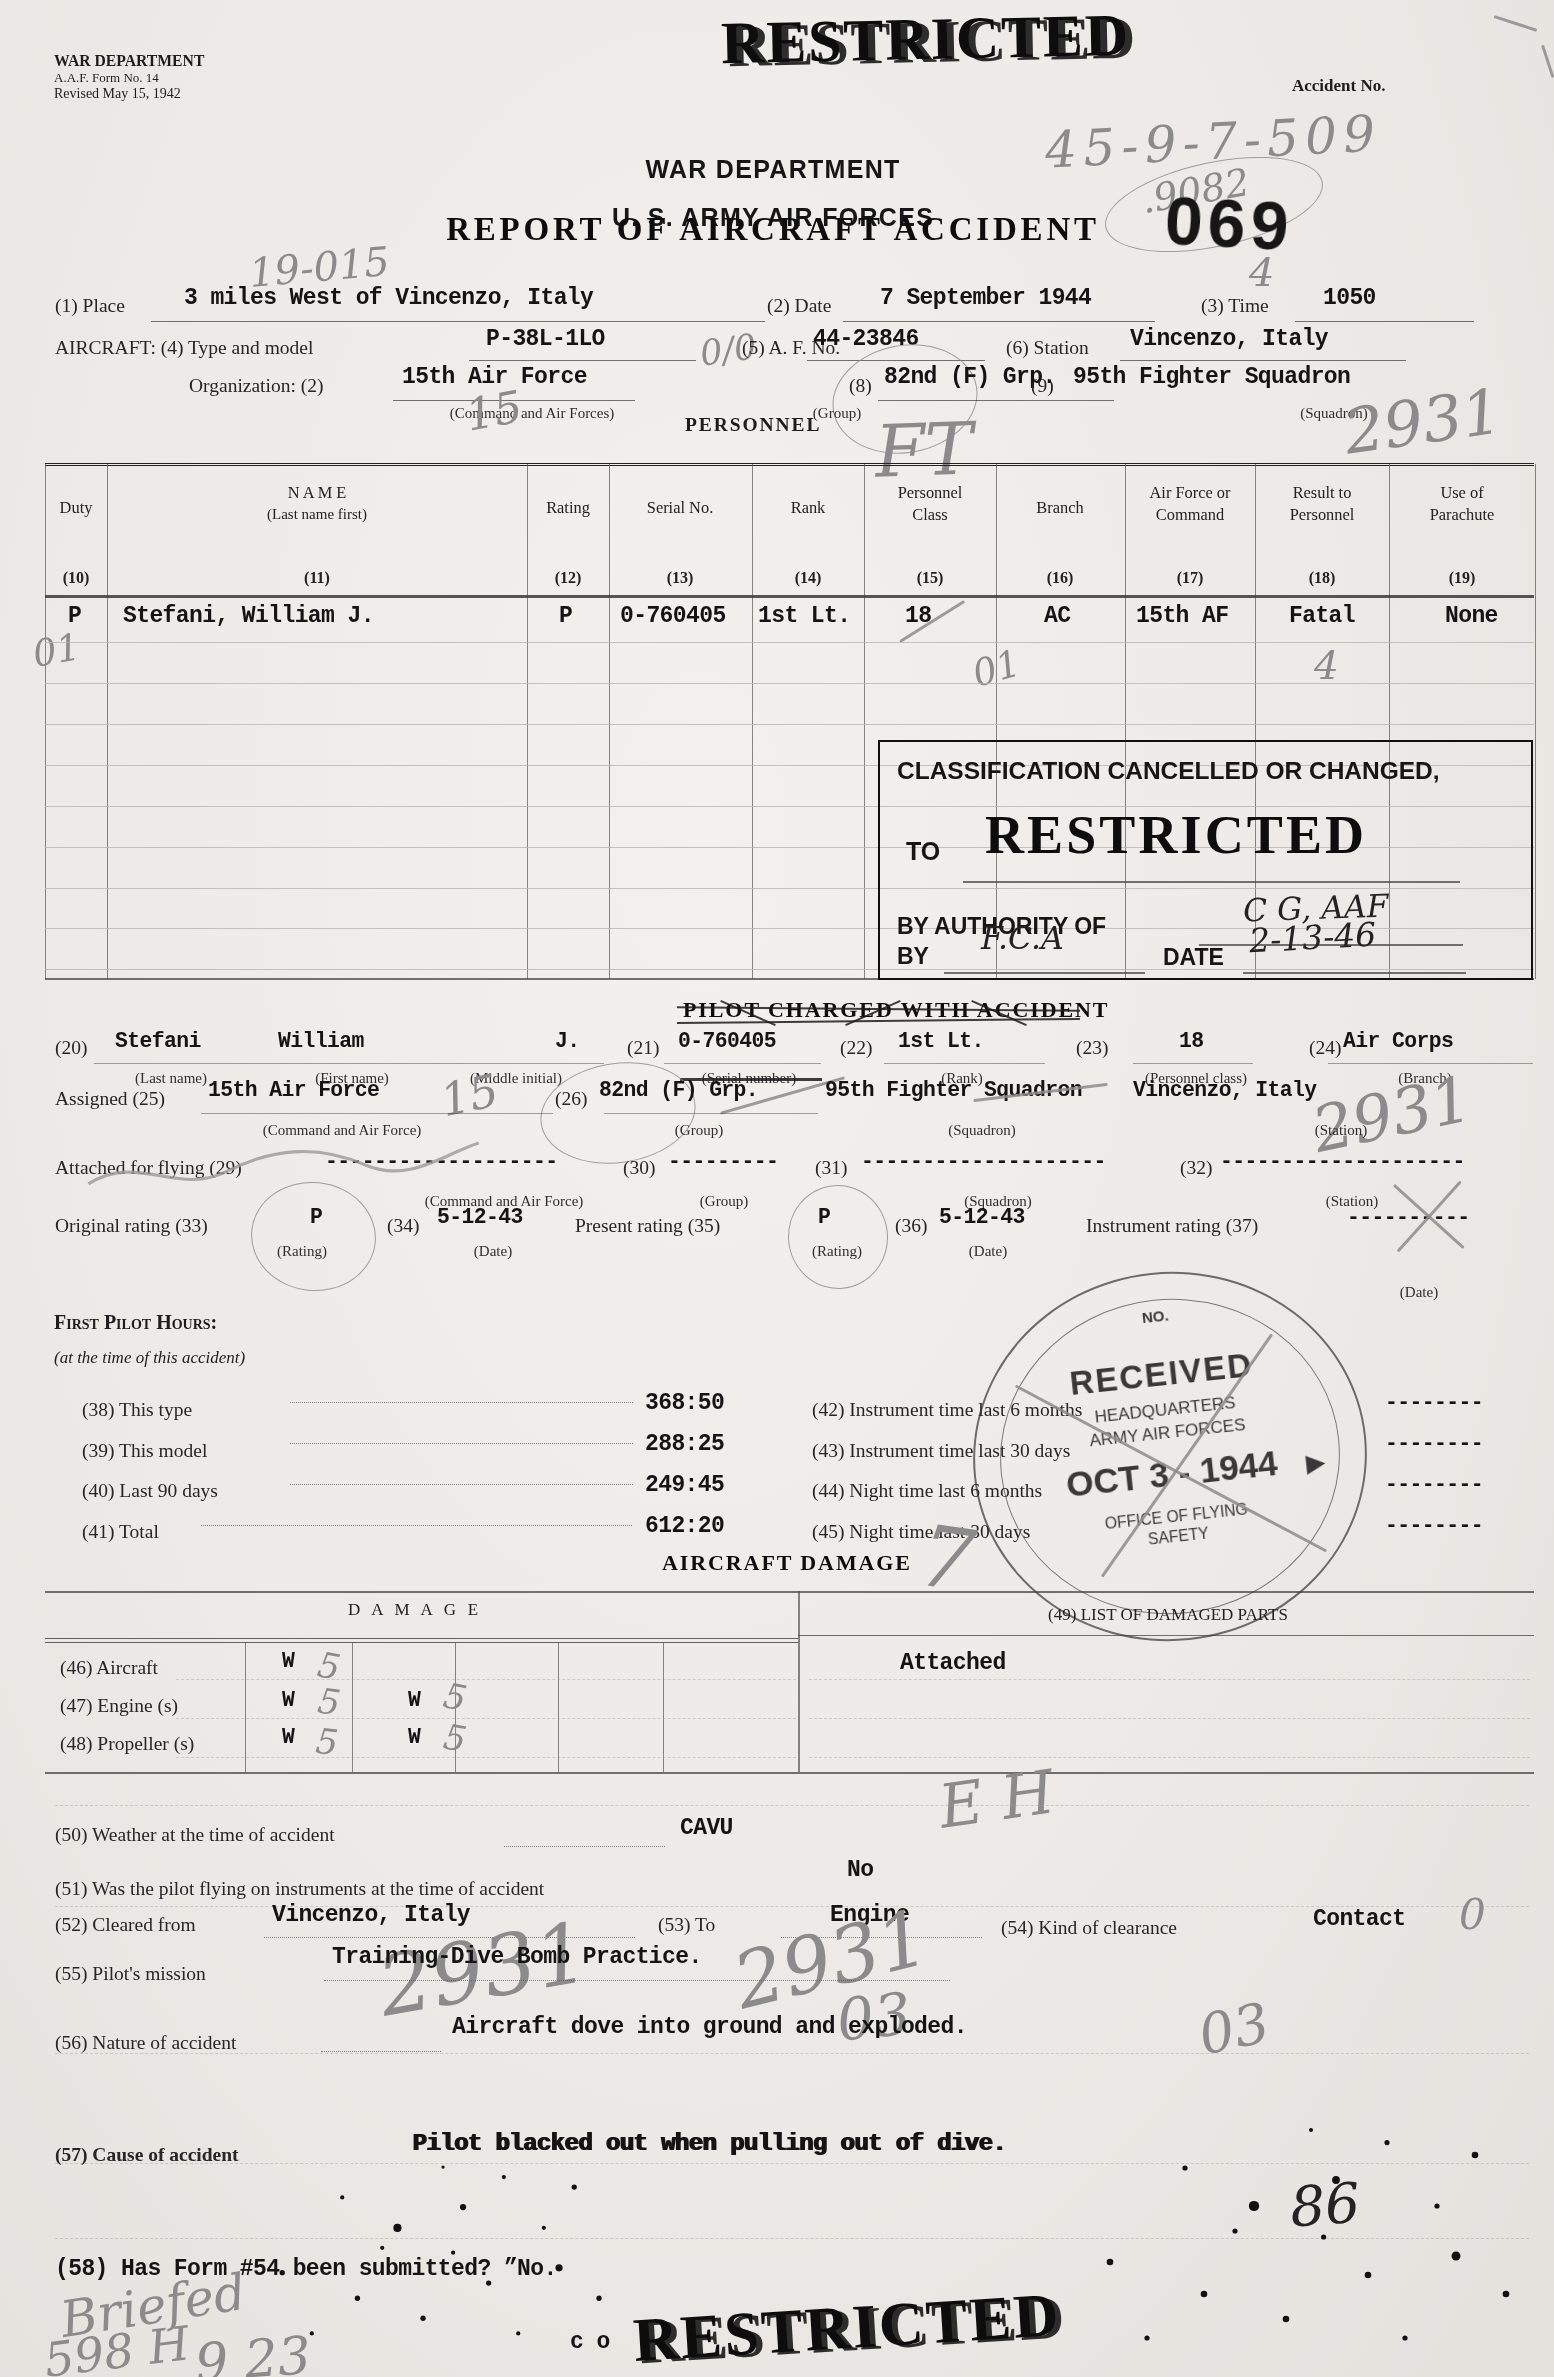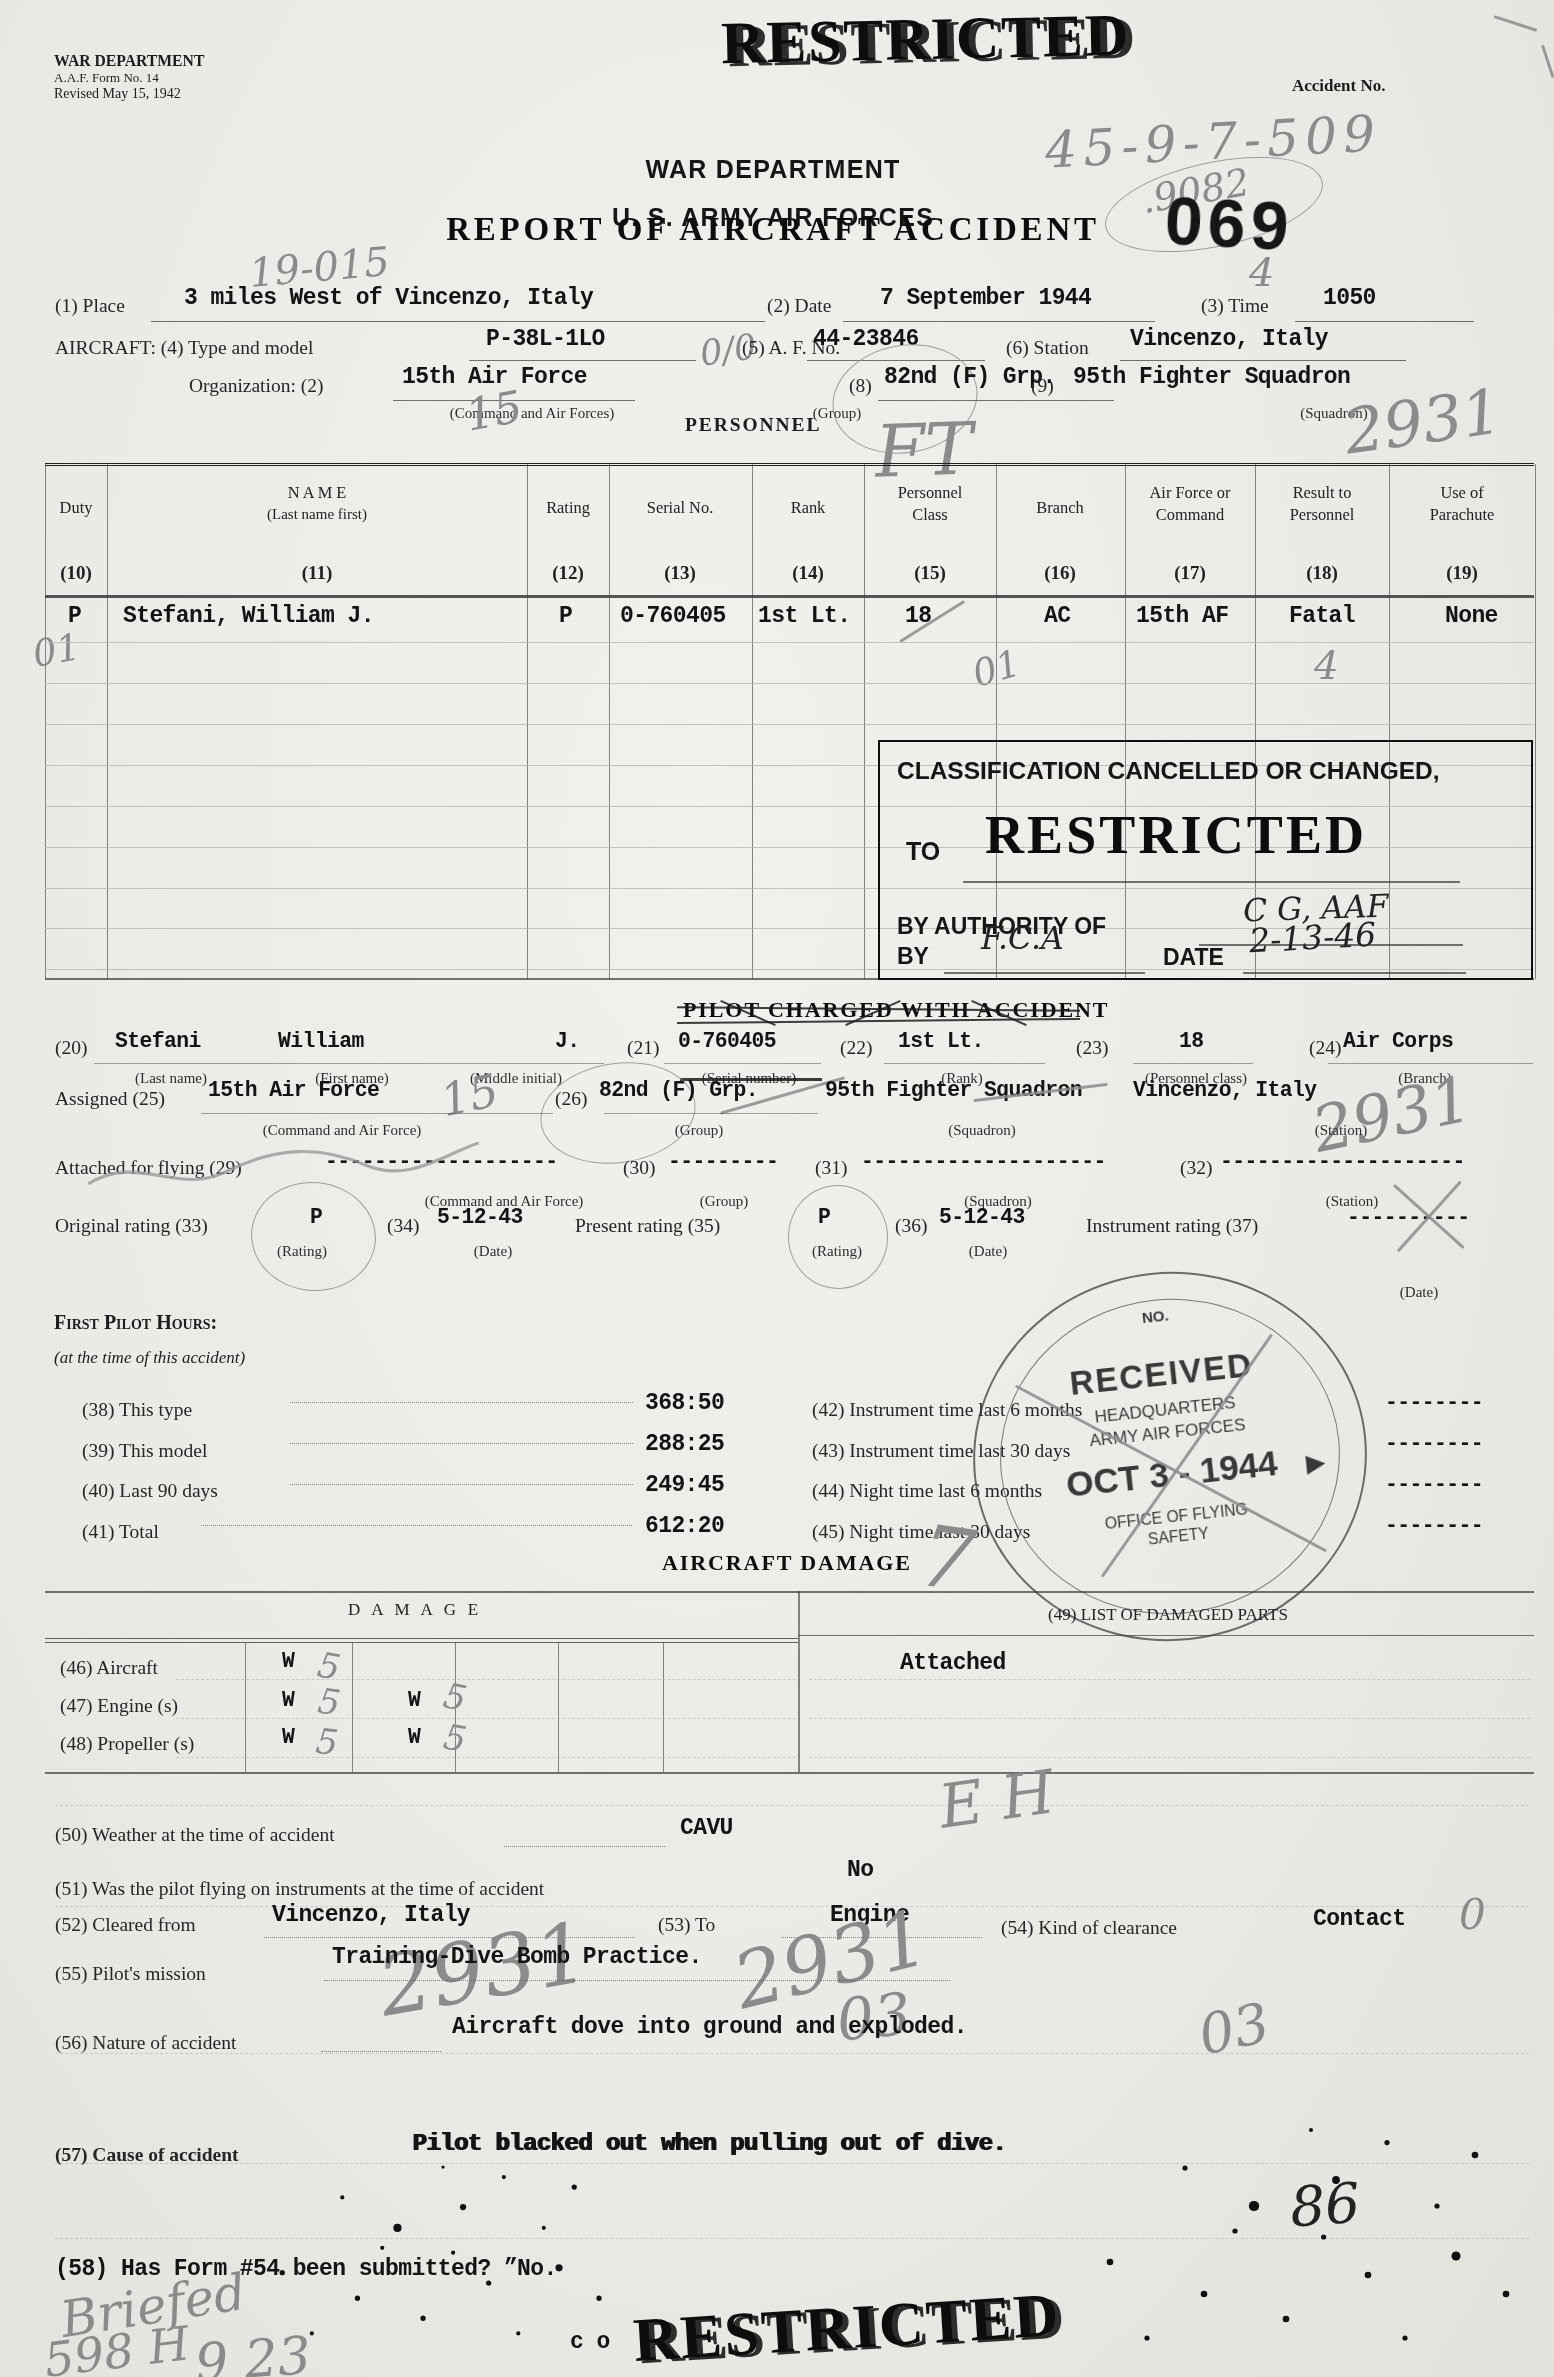--- a/index.html
+++ b/index.html
@@ -3,21 +3,21 @@
 <meta charset="utf-8">
 <style>
   html,body{margin:0;padding:0;background:#555;}
   .page{position:relative;width:1555px;height:2377px;margin:0 auto;overflow:hidden;
     background:radial-gradient(ellipse at 45% 35%, #f2f1ee 0%, #ebeae6 55%, #e2e1dc 100%);
     font-family:"Liberation Serif",serif;color:#1d1d1d;}
   .abs{position:absolute;white-space:nowrap;}
   .lbl{position:absolute;font-size:19.5px;white-space:nowrap;color:#262626;filter:blur(0.3px);}
   .sub{position:absolute;font-size:15px;white-space:nowrap;color:#2e2e2e;filter:blur(0.3px);}
   .thead{position:absolute;font-size:16.4px;white-space:nowrap;color:#222;filter:blur(0.3px);text-align:center;transform:translateX(-50%);line-height:21px;}
-  .tnum{position:absolute;font-size:19px;font-weight:700;white-space:nowrap;color:#222;transform:translateX(-50%);filter:blur(0.3px);}
+  .tnum{position:absolute;font-size:16px;font-weight:700;white-space:nowrap;color:#222;transform:translateX(-50%);filter:blur(0.3px);margin-top:7px;}
   .typed{position:absolute;font-family:"Liberation Mono",monospace;font-weight:700;font-size:23px;letter-spacing:-0.6px;white-space:nowrap;color:#141414;filter:blur(0.2px);}
   .typed.sm{font-size:21.4px;}
   .pencil{position:absolute;font-family:"DejaVu Serif",serif;font-style:italic;color:#8b8b8b;white-space:nowrap;}
   .ink{position:absolute;font-family:"DejaVu Serif",serif;font-style:italic;color:#232323;white-space:nowrap;}
   .gothic{position:absolute;font-family:"Liberation Sans",sans-serif;font-weight:700;white-space:nowrap;color:#161616;filter:blur(0.3px);}
   .stampbig{position:absolute;font-family:"Liberation Serif",serif;font-weight:700;color:#0d0d0d;white-space:nowrap;}
   .hline{position:absolute;background:#3a3a3a;height:1.3px;opacity:.7;}
   .vline{position:absolute;background:#4a4a4a;width:1.3px;opacity:.65;}
   .dotline{position:absolute;border-bottom:1.9px dotted #5a5a5a;opacity:.75;}
   .dashline{position:absolute;border-bottom:1.3px dashed #9a9a9a;opacity:.4;}

